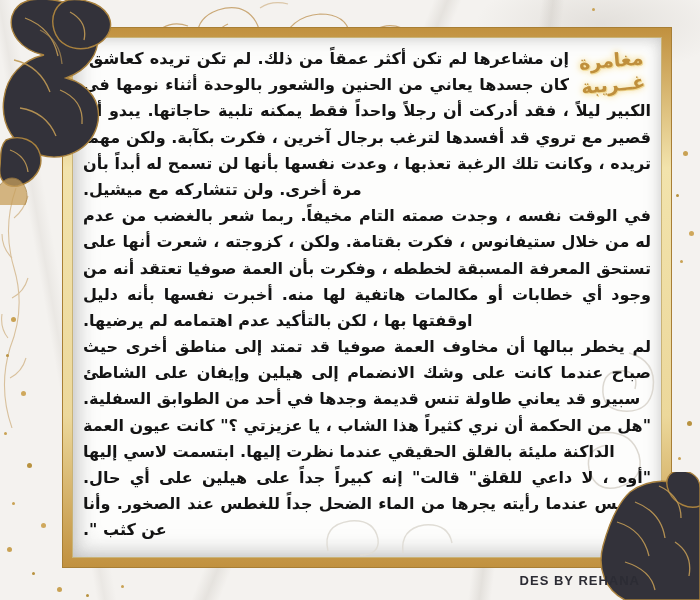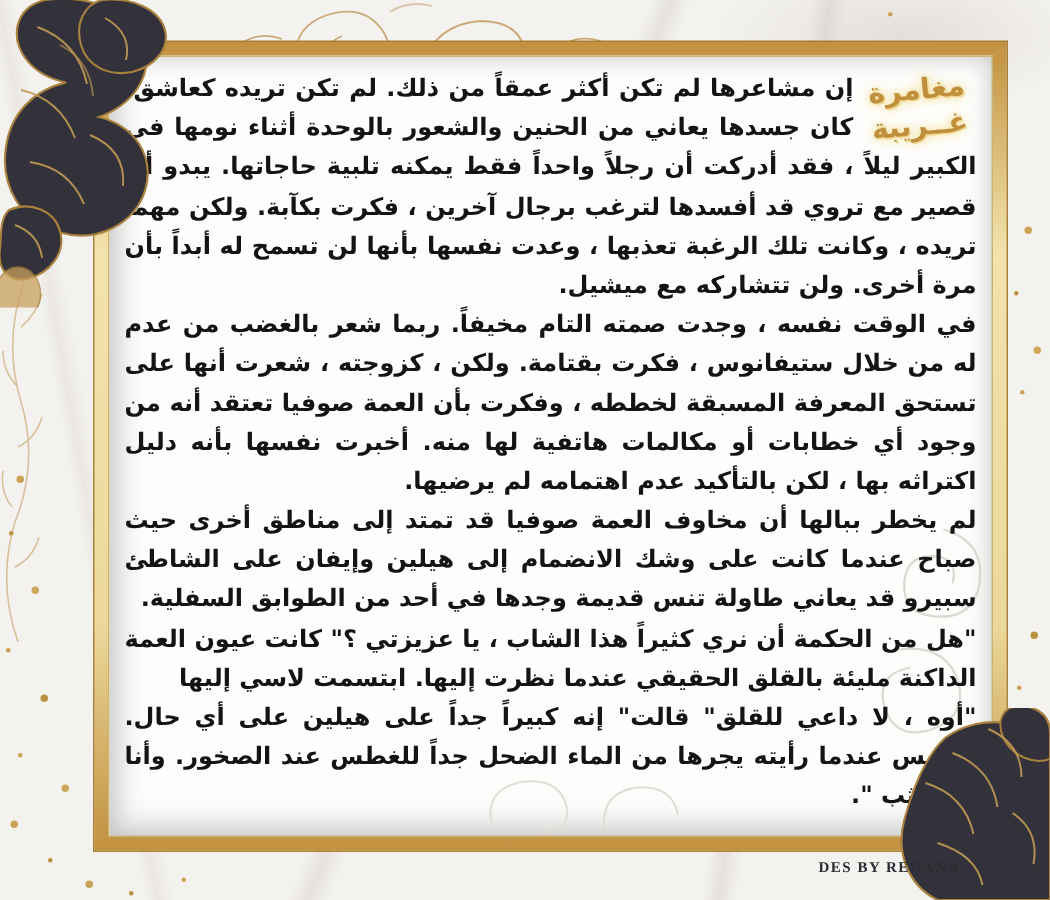--- a/index.html
+++ b/index.html
@@ -45,24 +45,24 @@
   .title-float{
     float:right;width:78px;height:52px;display:flex;flex-direction:column;
     align-items:center;justify-content:center;transform:rotate(-5deg);margin-left:4px;
   }
   .title-word{
     font-size:19px;font-weight:bold;color:#bf8f3c;line-height:24px;
     text-shadow:0 0 5px #f6e3a4,0 0 9px #f3dd98,1px 1px 0 #ecd28c;
   }
   .line{height:26.2px;line-height:26.2px;overflow:hidden;}
   .line.justify{text-align:justify;text-align-last:justify;}
-  .line.center{text-align:right;}
+  .line.center{text-align:left;}
   .credit{
     position:absolute;top:573px;right:60px;z-index:6;
-    font-family:Liberation Serif, serif;font-size:10px;font-weight:bold;
+    font-family:Liberation Sans, sans-serif;font-size:13px;font-weight:bold;
     letter-spacing:1px;color:#2c2c34;
   }
   .decor{position:absolute;z-index:5;}
   .decor-tl{left:0;top:0;}
   .decor-br{right:0;bottom:0;}
   .decor-top{left:140px;top:0;z-index:1;}
   .decor-left{left:0;top:188px;z-index:1;}
 </style>
 </head>
 <body>
@@ -105,21 +105,21 @@
             <div class="line justify">إن مشاعرها لم تكن أكثر عمقاً من ذلك. لم تكن تريده كعاشق. إذا </div>
             <div class="line justify">كان جسدها يعاني من الحنين والشعور بالوحدة أثناء نومها في السرير</div>
             <div class="line justify">الكبير ليلاً ، فقد أدركت أن رجلاً واحداً فقط يمكنه تلبية حاجاتها. يبدو أن الوقت</div>
             <div class="line justify">قصير مع تروي قد أفسدها لترغب برجال آخرين ، فكرت بكآبة. ولكن مهما كانت ما</div>
             <div class="line justify">تريده ، وكانت تلك الرغبة تعذبها ، وعدت نفسها بأنها لن تسمح له أبداً بأن يتملكها</div>
             <div class="line center">مرة أخرى. ولن تتشاركه مع ميشيل.</div>
             <div class="line justify">في الوقت نفسه ، وجدت صمته التام مخيفاً. ربما شعر بالغضب من عدم إرسال رسالة</div>
             <div class="line justify">له من خلال ستيفانوس ، فكرت بقتامة. ولكن ، كزوجته ، شعرت أنها على الأقل</div>
             <div class="line justify">تستحق المعرفة المسبقة لخططه ، وفكرت بأن العمة صوفيا تعتقد أنه من الغريب عدم</div>
             <div class="line justify">وجود أي خطابات أو مكالمات هاتفية لها منه. أخبرت نفسها بأنه دليل على عدم</div>
-            <div class="line center">اكتراثه بها ، لكن بالتأكيد عدم اهتمامه لم يرضيها.</div>
+            <div class="line center">اوقفتها بها ، لكن بالتأكيد عدم اهتمامه لم يرضيها.</div>
             <div class="line justify">لم يخطر ببالها أن مخاوف العمة صوفيا قد تمتد إلى مناطق أخرى حيث اوقفتها ذات</div>
             <div class="line justify">صباح عندما كانت على وشك الانضمام إلى هيلين وإيفان على الشاطئ حيث كان</div>
             <div class="line center">سبيرو قد يعاني طاولة تنس قديمة وجدها في أحد من الطوابق السفلية.</div>
             <div class="line justify">"هل من الحكمة أن نري كثيراً هذا الشاب ، يا عزيزتي ؟" كانت عيون العمة صوفيا</div>
             <div class="line center">الداكنة مليئة بالقلق الحقيقي عندما نظرت إليها. ابتسمت لاسي إليها بثقة.</div>
             <div class="line justify">"أوه ، لا داعي للقلق" قالت" إنه كبيراً جداً على هيلين على أي حال. أخبرته</div>
             <div class="line justify">بالأمس عندما رأيته يجرها من الماء الضحل جداً للغطس عند الصخور. وأنا أراقبهم</div>
             <div class="line center">عن كثب ".</div>
           </div>
       </div>

